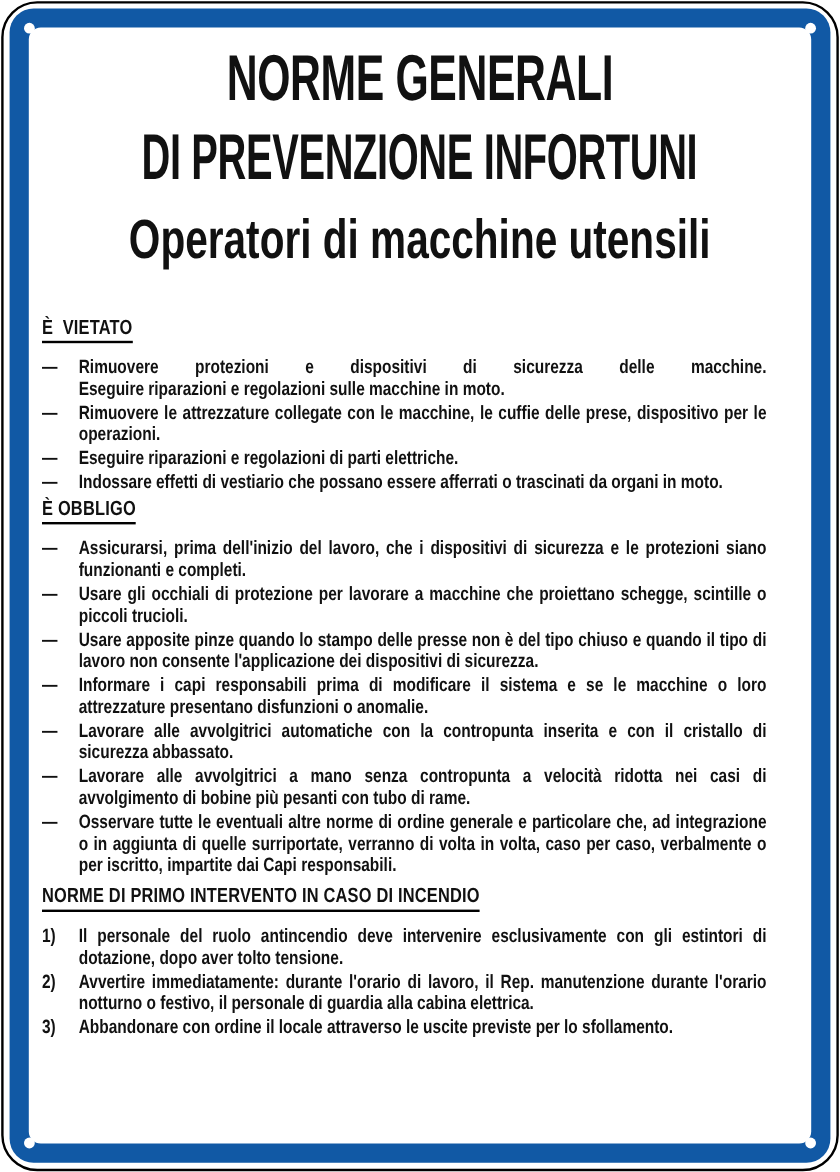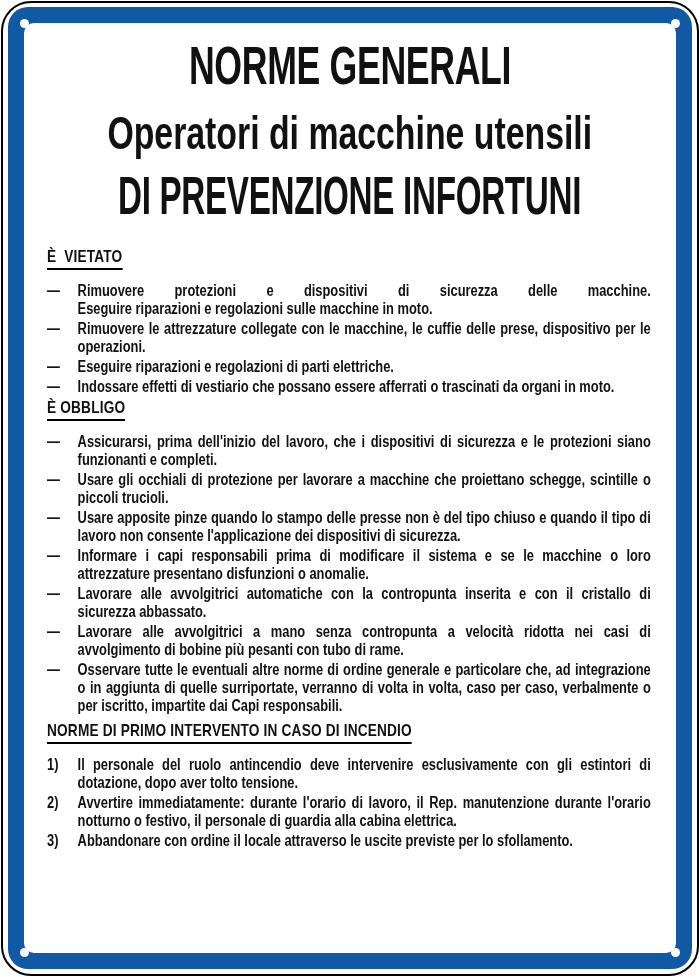--- a/index.html
+++ b/index.html
@@ -21,31 +21,31 @@
   .inner-panel {
     position:absolute; left:24px; top:23px; right:24px; bottom:24px;
     background:#fff; border-radius:10px; overflow:hidden;
   }
   .hole { position:absolute; width:9px; height:9px; border-radius:50%; background:#fff; }
   .hole.tl { left:20px; top:19px; }
   .hole.tr { right:20px; top:19px; }
   .hole.bl { left:20px; bottom:20px; }
   .hole.br { right:20px; bottom:20px; }
 
-  .content { position:absolute; inset:0; padding:0 23px; }
+  .content { position:absolute; inset:0; padding:0 11px; }
 
   
   .trow { display:flex; justify-content:center; }
   .t1, .t2 { white-space:nowrap; font-size:54px; line-height:56px; letter-spacing:-0.5px; }
   .t1 { transform:scaleX(0.66); margin-top:14px; }
   .t2 { transform:scaleX(0.615); margin-top:10px; }
   .sub { white-space:nowrap; font-size:46px; line-height:48px; transform:scaleX(0.735); margin-top:16px; }
 
   .section { }
-  .sec-vietato  { margin-top:24px; }
+  .sec-vietato  { margin-top:40px; }
   .sec-obbligo  { }
   .sec-incendio { margin-top:6px; }
 
   .shead-wrap { transform:scaleX(0.805); transform-origin:0 50%; width:750px; }
   .shead {
     display:inline-block; font-size:17px; line-height:20px; white-space:pre;
     border-bottom:2.5px solid #000; padding-bottom:1px; letter-spacing:0.2px;
   }
 
   .list {
@@ -62,24 +62,24 @@
 
 <div class="plate-outline"></div>
 <div class="blue-frame" style="background: rgb(17, 89, 165);"></div>
 <div class="inner-panel">
   <div class="content">
 
     <div class="trow">
         <div class="t1">NORME GENERALI</div>
       </div>
     <div class="trow">
-        <div class="sub">Operatori di macchine utensili</div>
+        <div class="t2">DI PREVENZIONE INFORTUNI</div>
       </div>
     <div class="trow">
-        <div class="t2">DI PREVENZIONE INFORTUNI</div>
+        <div class="sub">Operatori di macchine utensili</div>
       </div>
 
     <div class="section sec-vietato">
       <div class="shead-wrap"><span class="shead">È  VIETATO</span></div>
       <div class="list">
           <div class="row">
             <div class="marker">—</div>
             <div class="itext">
               <div class="fjust">Rimuovere protezioni e dispositivi di sicurezza delle macchine.</div>
               <div>Eseguire riparazioni e regolazioni sulle macchine in moto.</div>

